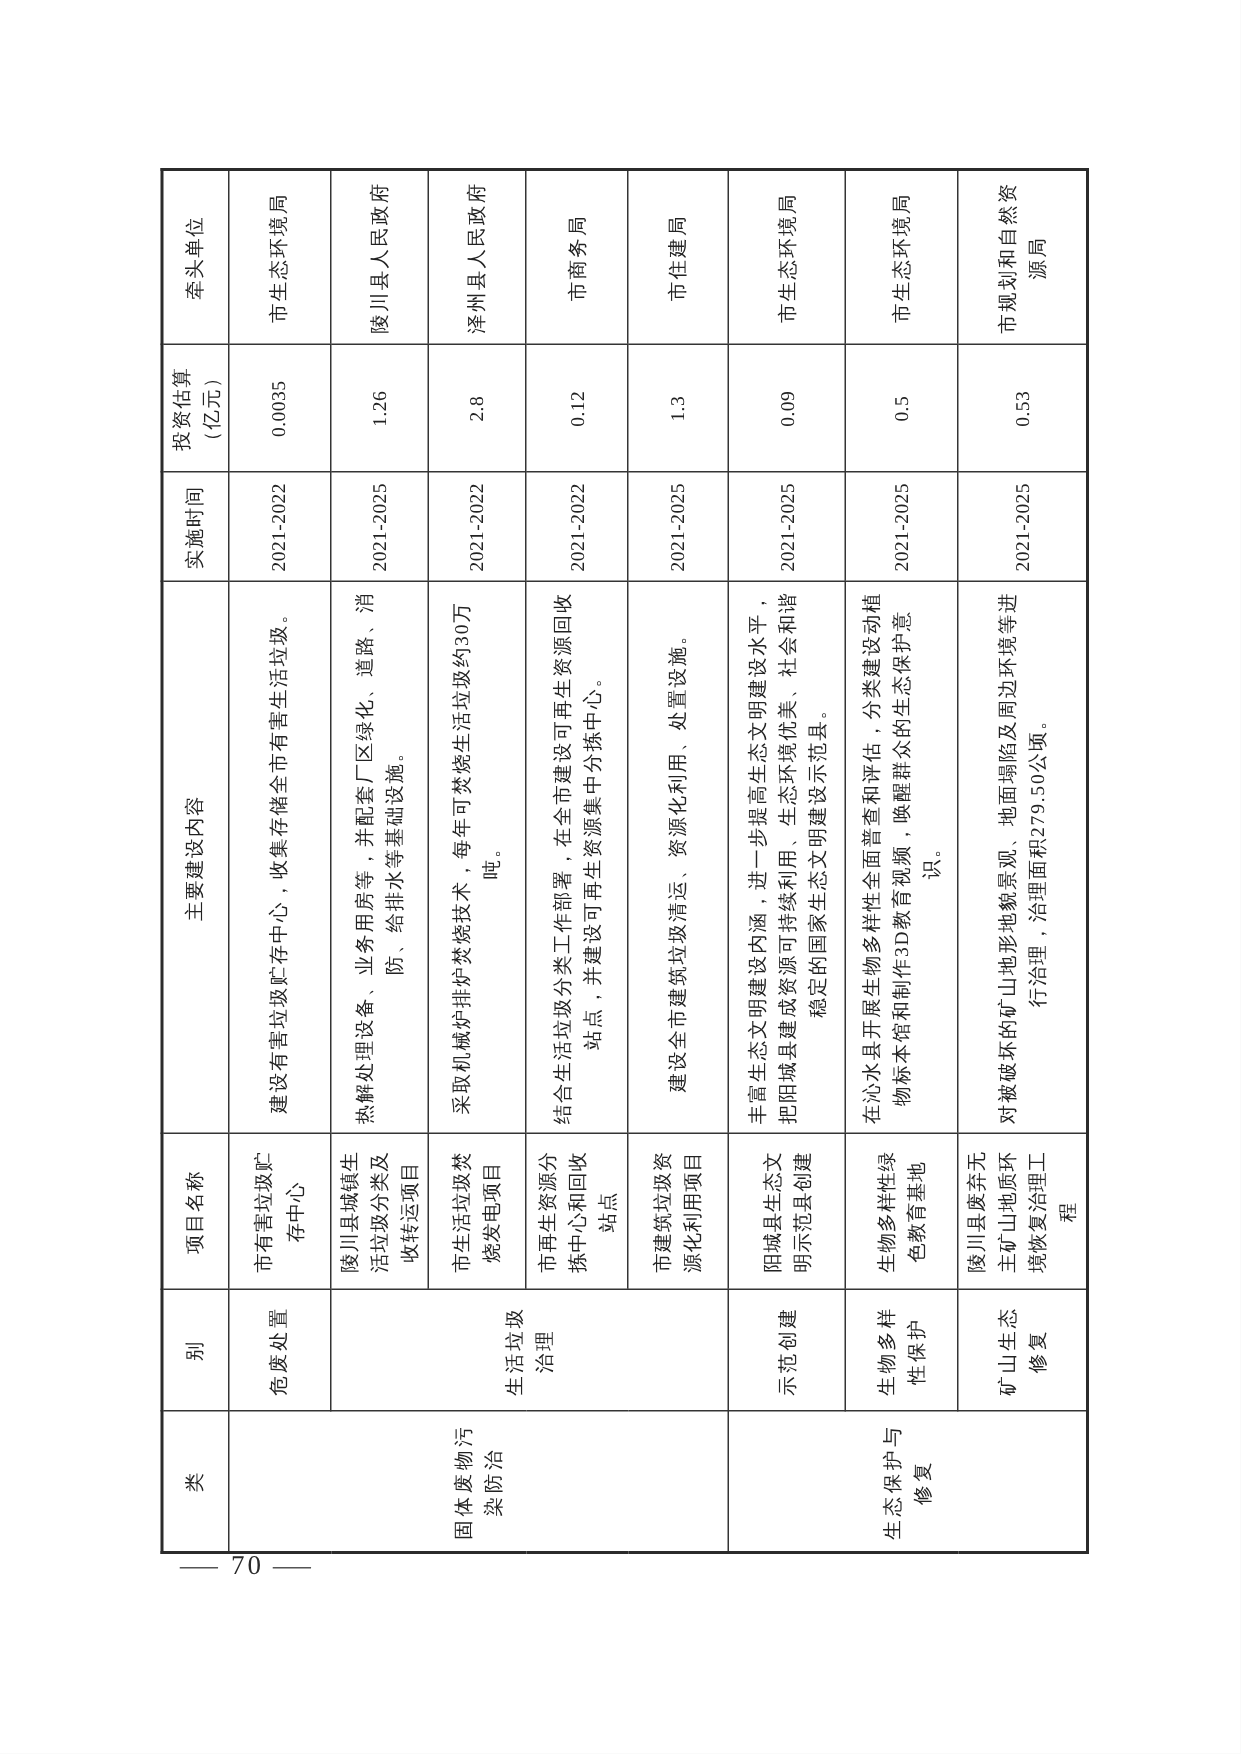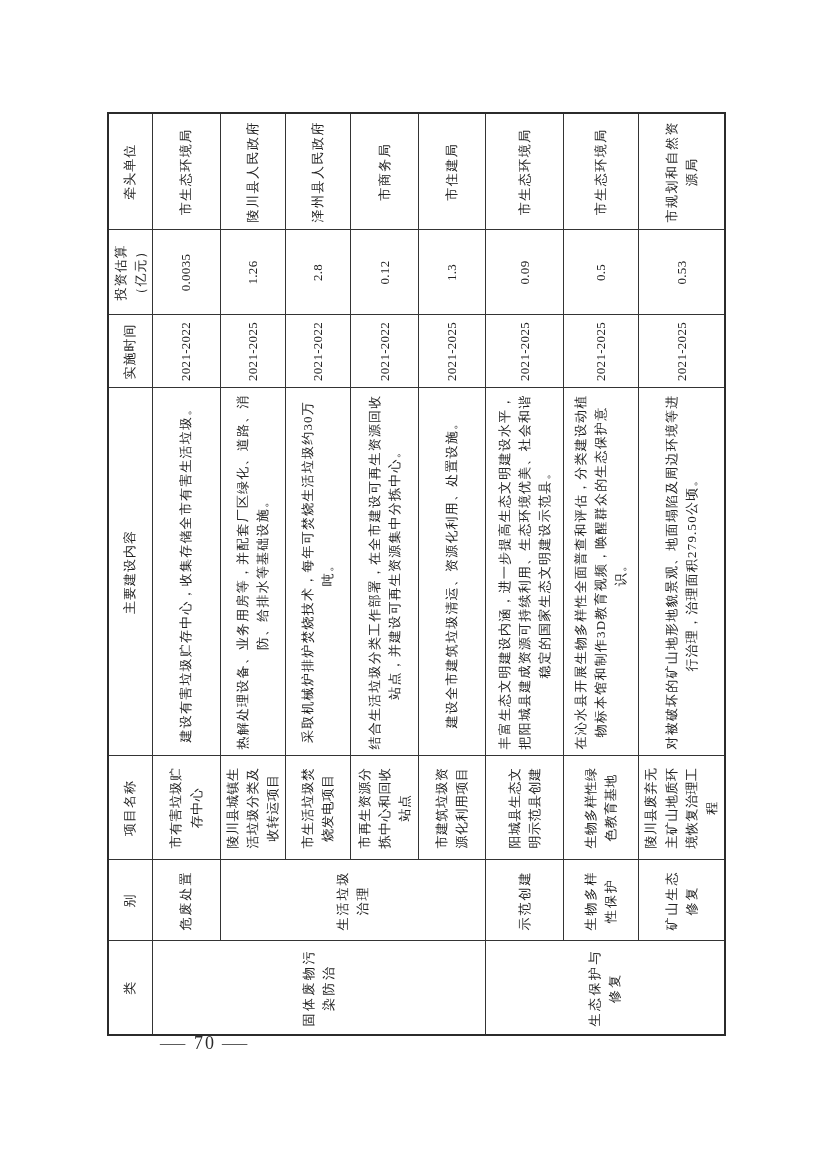--- a/index.html
+++ b/index.html
@@ -59,21 +59,20 @@
   td.inv{font-size:12.5px;letter-spacing:0.3px;}
   td.unit{font-size:13px;letter-spacing:1.5px;line-height:1.8;padding:2px 6px;}
   .inv-hdr div{line-height:1.5;}
   .pageno{
     position:absolute;
     left:114px; top:1033px;
     font-size:18px;
     color:#2a2a2a;
     letter-spacing:2px;
     white-space:nowrap;
-    margin-left:40px;
   }
   .pageno .dash{
     display:inline-block;
     color:#555;
     transform:scaleX(1.4);
     margin:0 10px;
   }
 </style>
 </head>
 <body>

